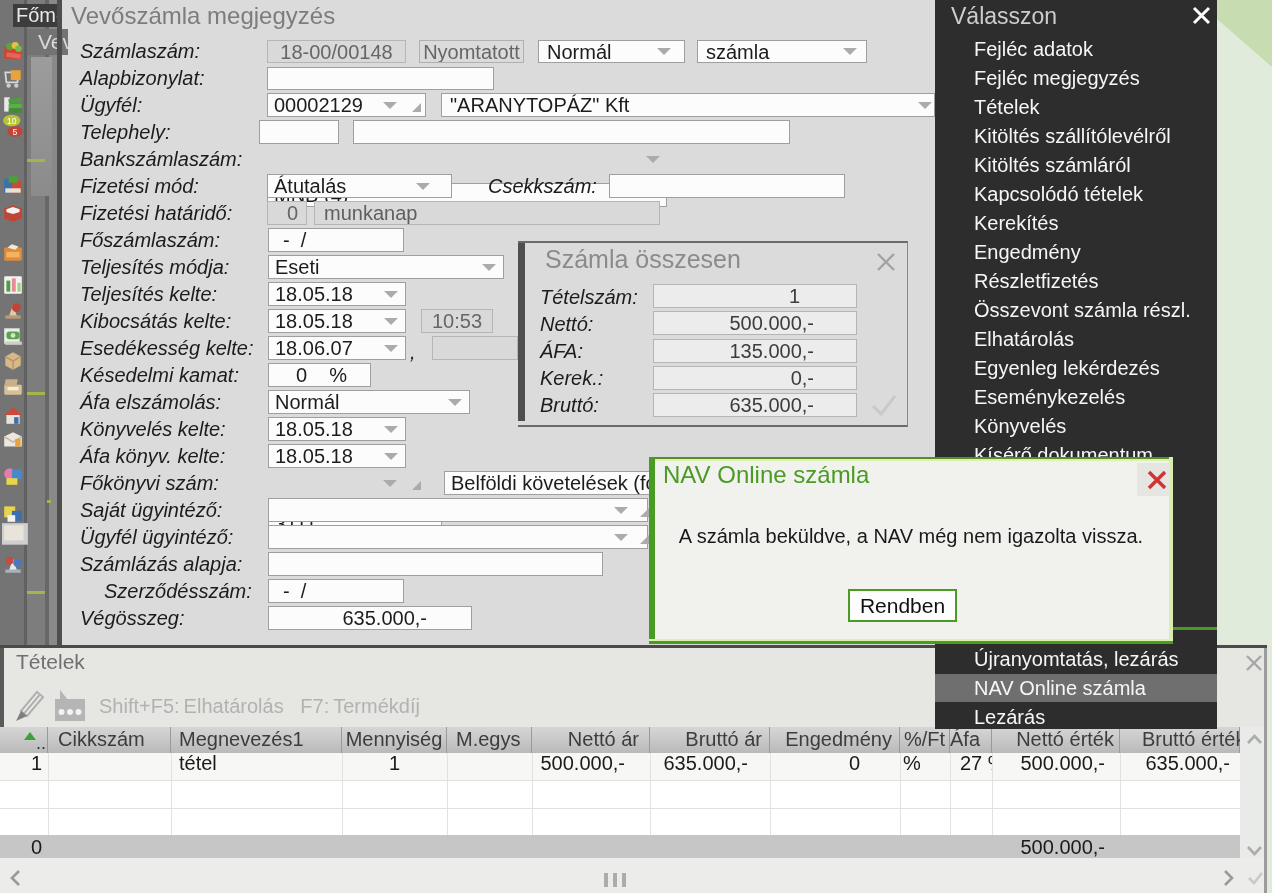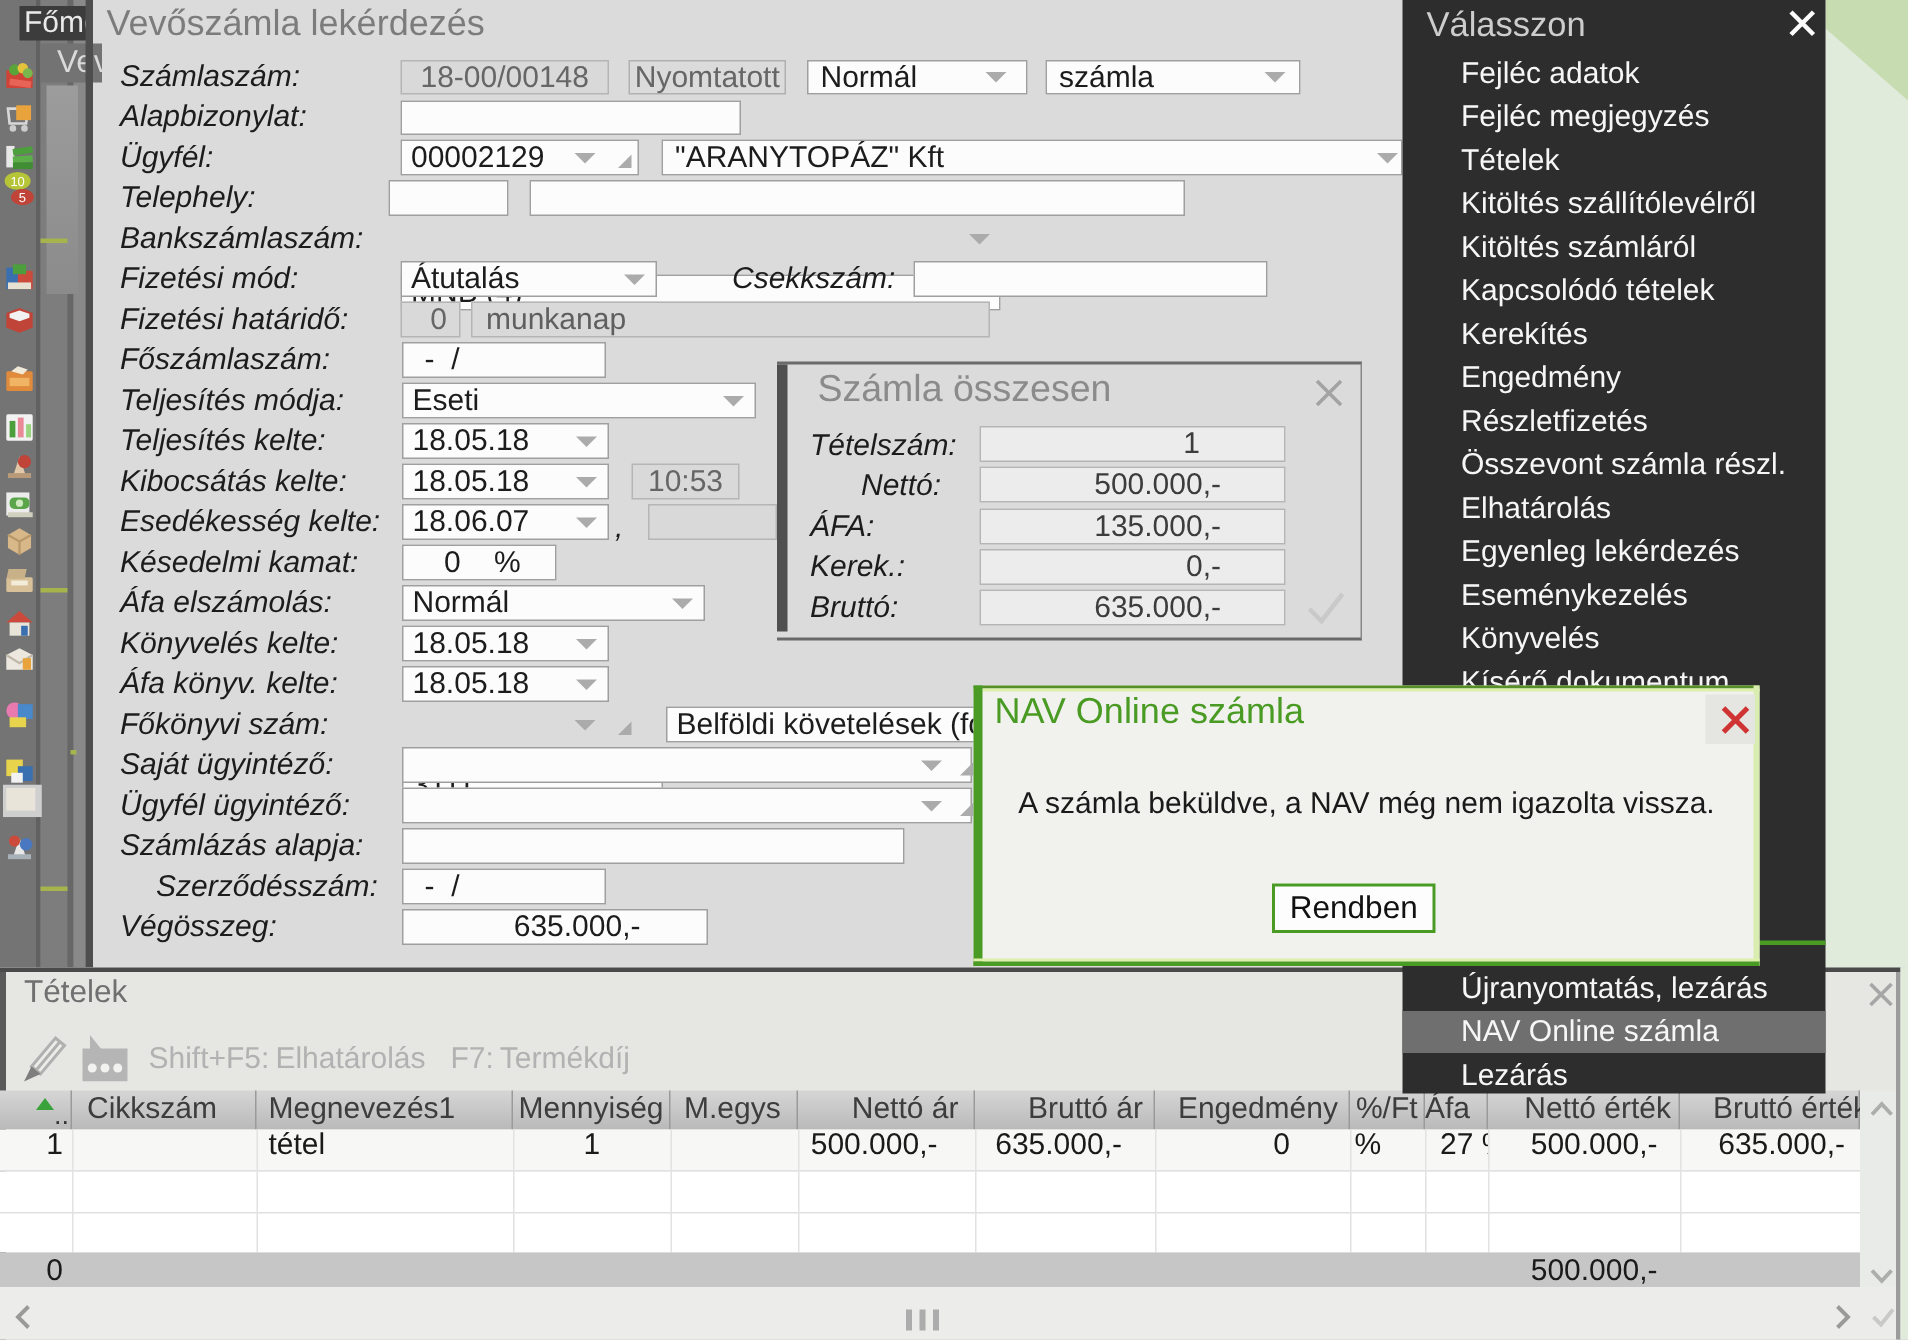--- a/index.html
+++ b/index.html
@@ -124,21 +124,21 @@
     </svg>
     <svg style="position:absolute;left:2px;top:553px" width="22" height="22" viewBox="0 0 20 20">
       <path d="M6 17 L10 5 L14 17 Z" fill="#e8e8e8"></path>
       <circle cx="7" cy="7" r="3.4" fill="#cc4a3c"></circle>
       <circle cx="14" cy="9" r="3.8" fill="#4a78c0"></circle>
       <rect x="3" y="15" width="14" height="3" fill="#a8b0b8"></rect>
     </svg>
   </div>
 
 <div class="abs" style="left:57px;top:0;width:5px;height:645px;background:#4e4e4e;"></div>
-<div class="abs" style="left:71px;top:2px;font-size:24px;color:#7c7c7c;">Vevőszámla lekérdezés</div>
+<div class="abs" style="left:71px;top:2px;font-size:24px;color:#7c7c7c;">Vevőszámla megjegyzés</div>
 
 <div class="lab" style="left:80px;top:40px;">Számlaszám:</div>
 <div class="lab" style="left:80px;top:67px;">Alapbizonylat:</div>
 <div class="lab" style="left:80px;top:94px;">Ügyfél:</div>
 <div class="lab" style="left:80px;top:121px;">Telephely:</div>
 <div class="lab" style="left:80px;top:148px;">Bankszámlaszám:</div>
 <div class="lab" style="left:80px;top:175px;">Fizetési mód:</div>
 <div class="lab" style="left:80px;top:202px;">Fizetési határidő:</div>
 <div class="lab" style="left:80px;top:229px;">Főszámlaszám:</div>
 <div class="lab" style="left:80px;top:256px;">Teljesítés módja:</div>
@@ -170,21 +170,21 @@
 <span class="cor" style="left:412px;top:103px;"></span>
 <div class="inp" style="left:441px;top:93px;width:494px;height:24px;line-height:23px;padding-left:8px;">"ARANYTOPÁZ" Kft</div>
 <span class="dd" style="left:918px;top:102px;"></span>
 
 <div class="inp" style="left:259px;top:120px;width:80px;height:24px;"></div>
 <div class="inp" style="left:353px;top:120px;width:437px;height:24px;"></div>
 
 <div class="inp" style="left:267px;top:147px;width:400px;height:24px;line-height:23px;padding-left:6px;margin-top:36px;">MNB (4)</div>
 <span class="dd" style="left:646px;top:156px;"></span>
 
-<div class="inp" style="left:267px;top:174px;width:171px;height:24px;line-height:23px;padding-left:6px;">Átutalás</div>
+<div class="inp" style="left:267px;top:174px;width:185px;height:24px;line-height:23px;padding-left:6px;">Átutalás</div>
 <span class="dd" style="left:416px;top:183px;"></span>
 <div class="lab" style="left:488px;top:175px;">Csekkszám:</div>
 <div class="inp" style="left:609px;top:174px;width:236px;height:24px;"></div>
 
 <div class="inp dis" style="left:267px;top:201px;width:40px;height:24px;text-align:right;padding-right:8px;line-height:23px;">0</div>
 <div class="inp dis" style="left:314px;top:201px;width:346px;height:24px;line-height:23px;padding-left:9px;color:#5f5f5f;">munkanap</div>
 
 <div class="inp" style="left:268px;top:228px;width:136px;height:24px;line-height:23px;padding-left:14px;">-&nbsp;&nbsp;/</div>
 
 <div class="inp" style="left:268px;top:255px;width:236px;height:24px;line-height:23px;padding-left:6px;">Eseti</div>
@@ -232,21 +232,21 @@
 
 <div class="inp" style="left:268px;top:606px;width:204px;height:24px;line-height:23px;text-align:right;padding-right:44px;">635.000,-</div>
 
 <div class="abs" style="left:518px;top:241px;width:389px;height:182px;background:#dbdbdb;border-top:2px solid #6a6a6a;border-bottom:2px solid #6a6a6a;border-right:1px solid #888;z-index:5;">
  <div class="abs" style="left:0;top:0;width:7px;height:178px;background:#4f4f4f;"></div>
  <div class="abs" style="left:27px;top:2px;font-size:25px;color:#8b8b8b;">Számla összesen</div>
  <svg class="abs" style="left:358px;top:9px;" width="20" height="20">
       <path d="M2 2 L18 18 M18 2 L2 18" stroke="#a3a3a3" stroke-width="2.4"></path>
     </svg>
  <div class="lab" style="left:22px;top:43px;">Tételszám:</div>
- <div class="lab" style="left:22px;top:70px;margin-left:34px;">Nettó:</div>
+ <div class="lab" style="left:22px;top:70px;">Nettó:</div>
  <div class="lab" style="left:22px;top:97px;">ÁFA:</div>
  <div class="lab" style="left:22px;top:124px;">Kerek.:</div>
  <div class="lab" style="left:22px;top:151px;">Bruttó:</div>
  <div class="inp dis" style="left:135px;top:41px;width:204px;height:24px;background:#ececec;color:#3c3c3c;text-align:right;padding-right:56px;line-height:23px;">1</div>
  <div class="inp dis" style="left:135px;top:68px;width:204px;height:24px;background:#ececec;color:#3c3c3c;text-align:right;padding-right:42px;line-height:23px;">500.000,-</div>
  <div class="inp dis" style="left:135px;top:96px;width:204px;height:24px;background:#ececec;color:#3c3c3c;text-align:right;padding-right:42px;line-height:23px;">135.000,-</div>
  <div class="inp dis" style="left:135px;top:123px;width:204px;height:24px;background:#ececec;color:#3c3c3c;text-align:right;padding-right:42px;line-height:23px;">0,-</div>
  <div class="inp dis" style="left:135px;top:150px;width:204px;height:24px;background:#ececec;color:#3c3c3c;text-align:right;padding-right:42px;line-height:23px;">635.000,-</div>
  <svg class="abs" style="left:352px;top:149px;" width="28" height="26">
       <path d="M3 14 L11 22 L25 4" stroke="#c9c9c9" stroke-width="3" fill="none"></path>

